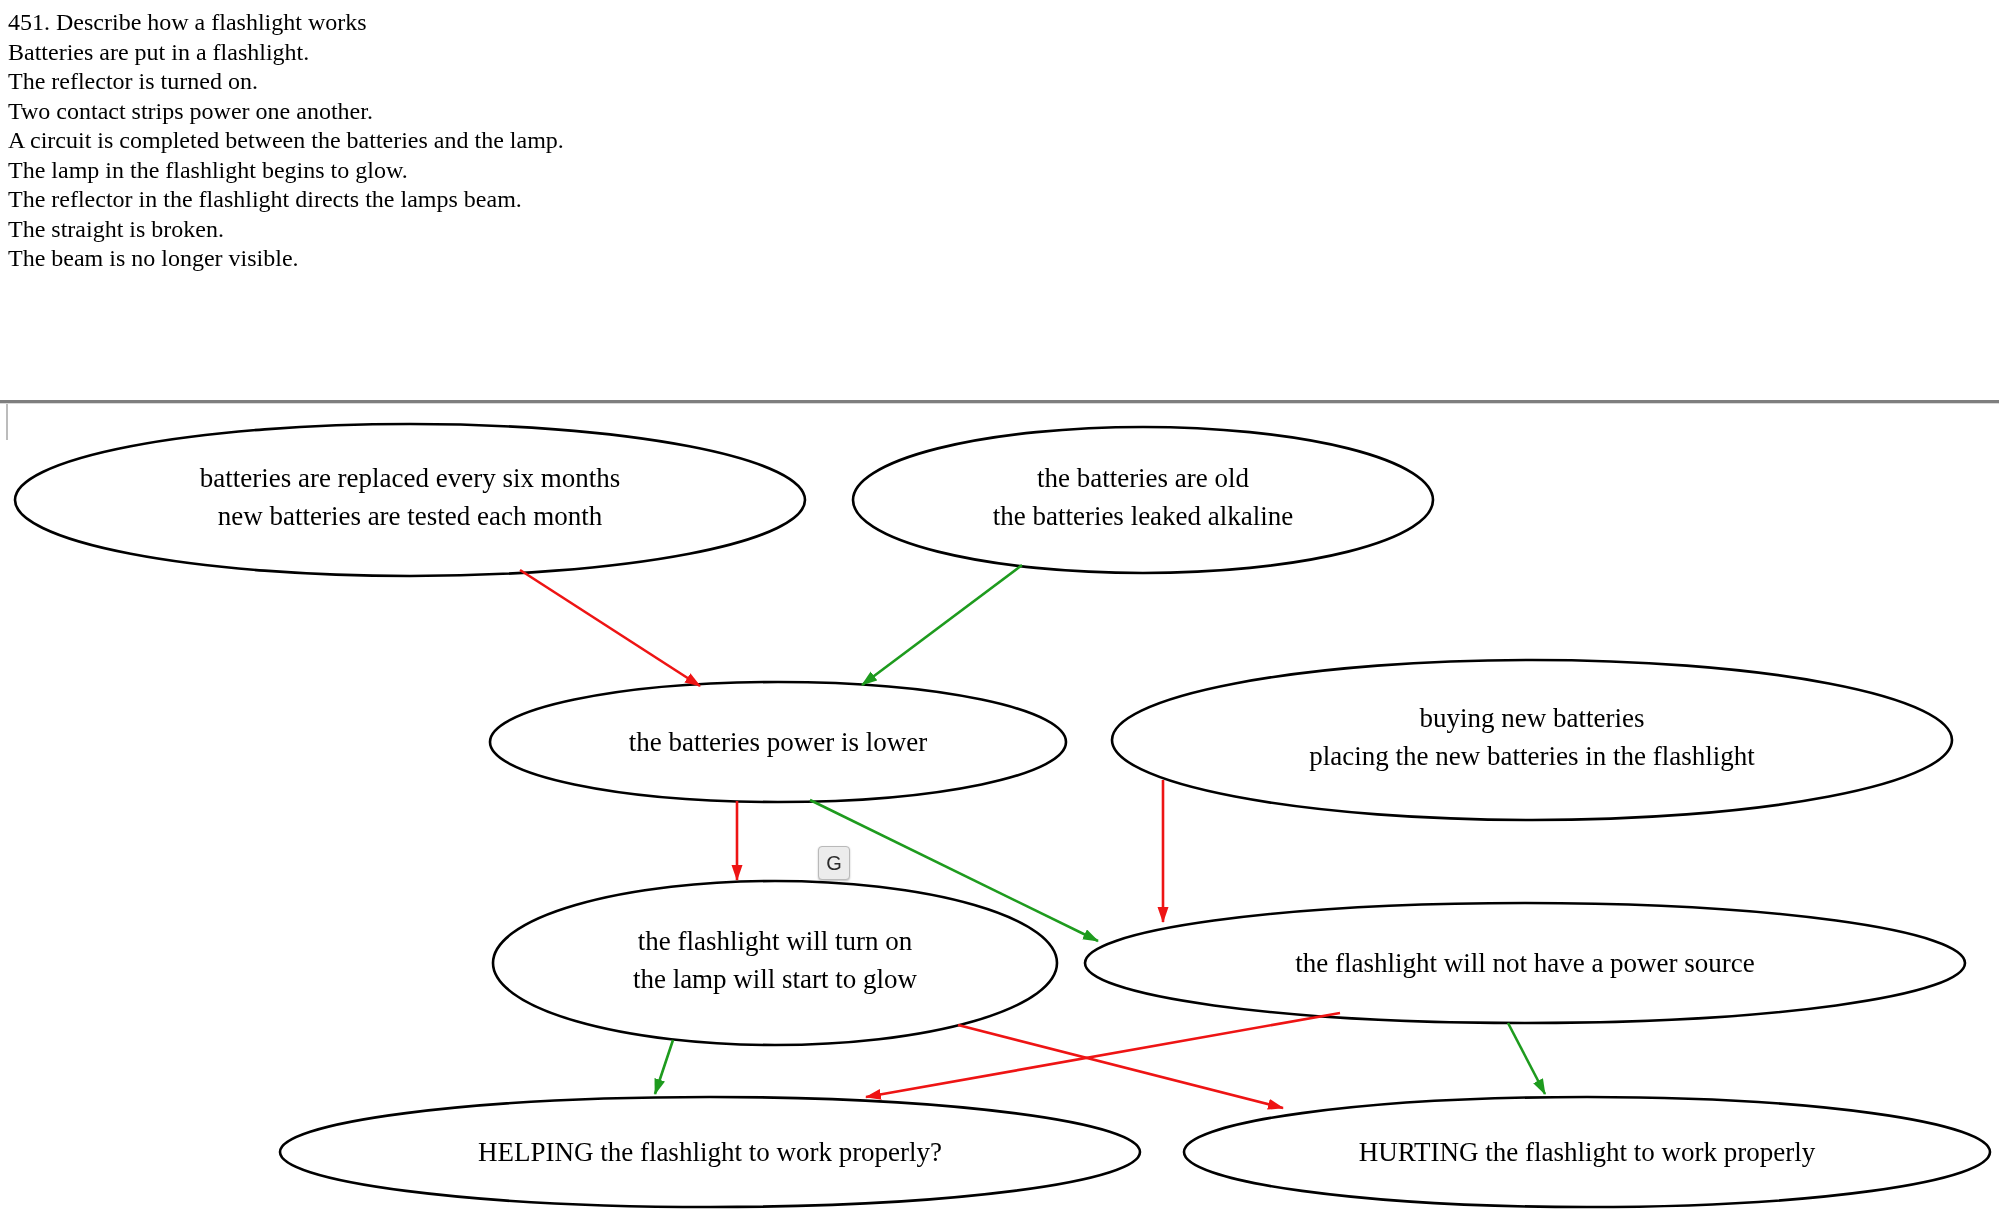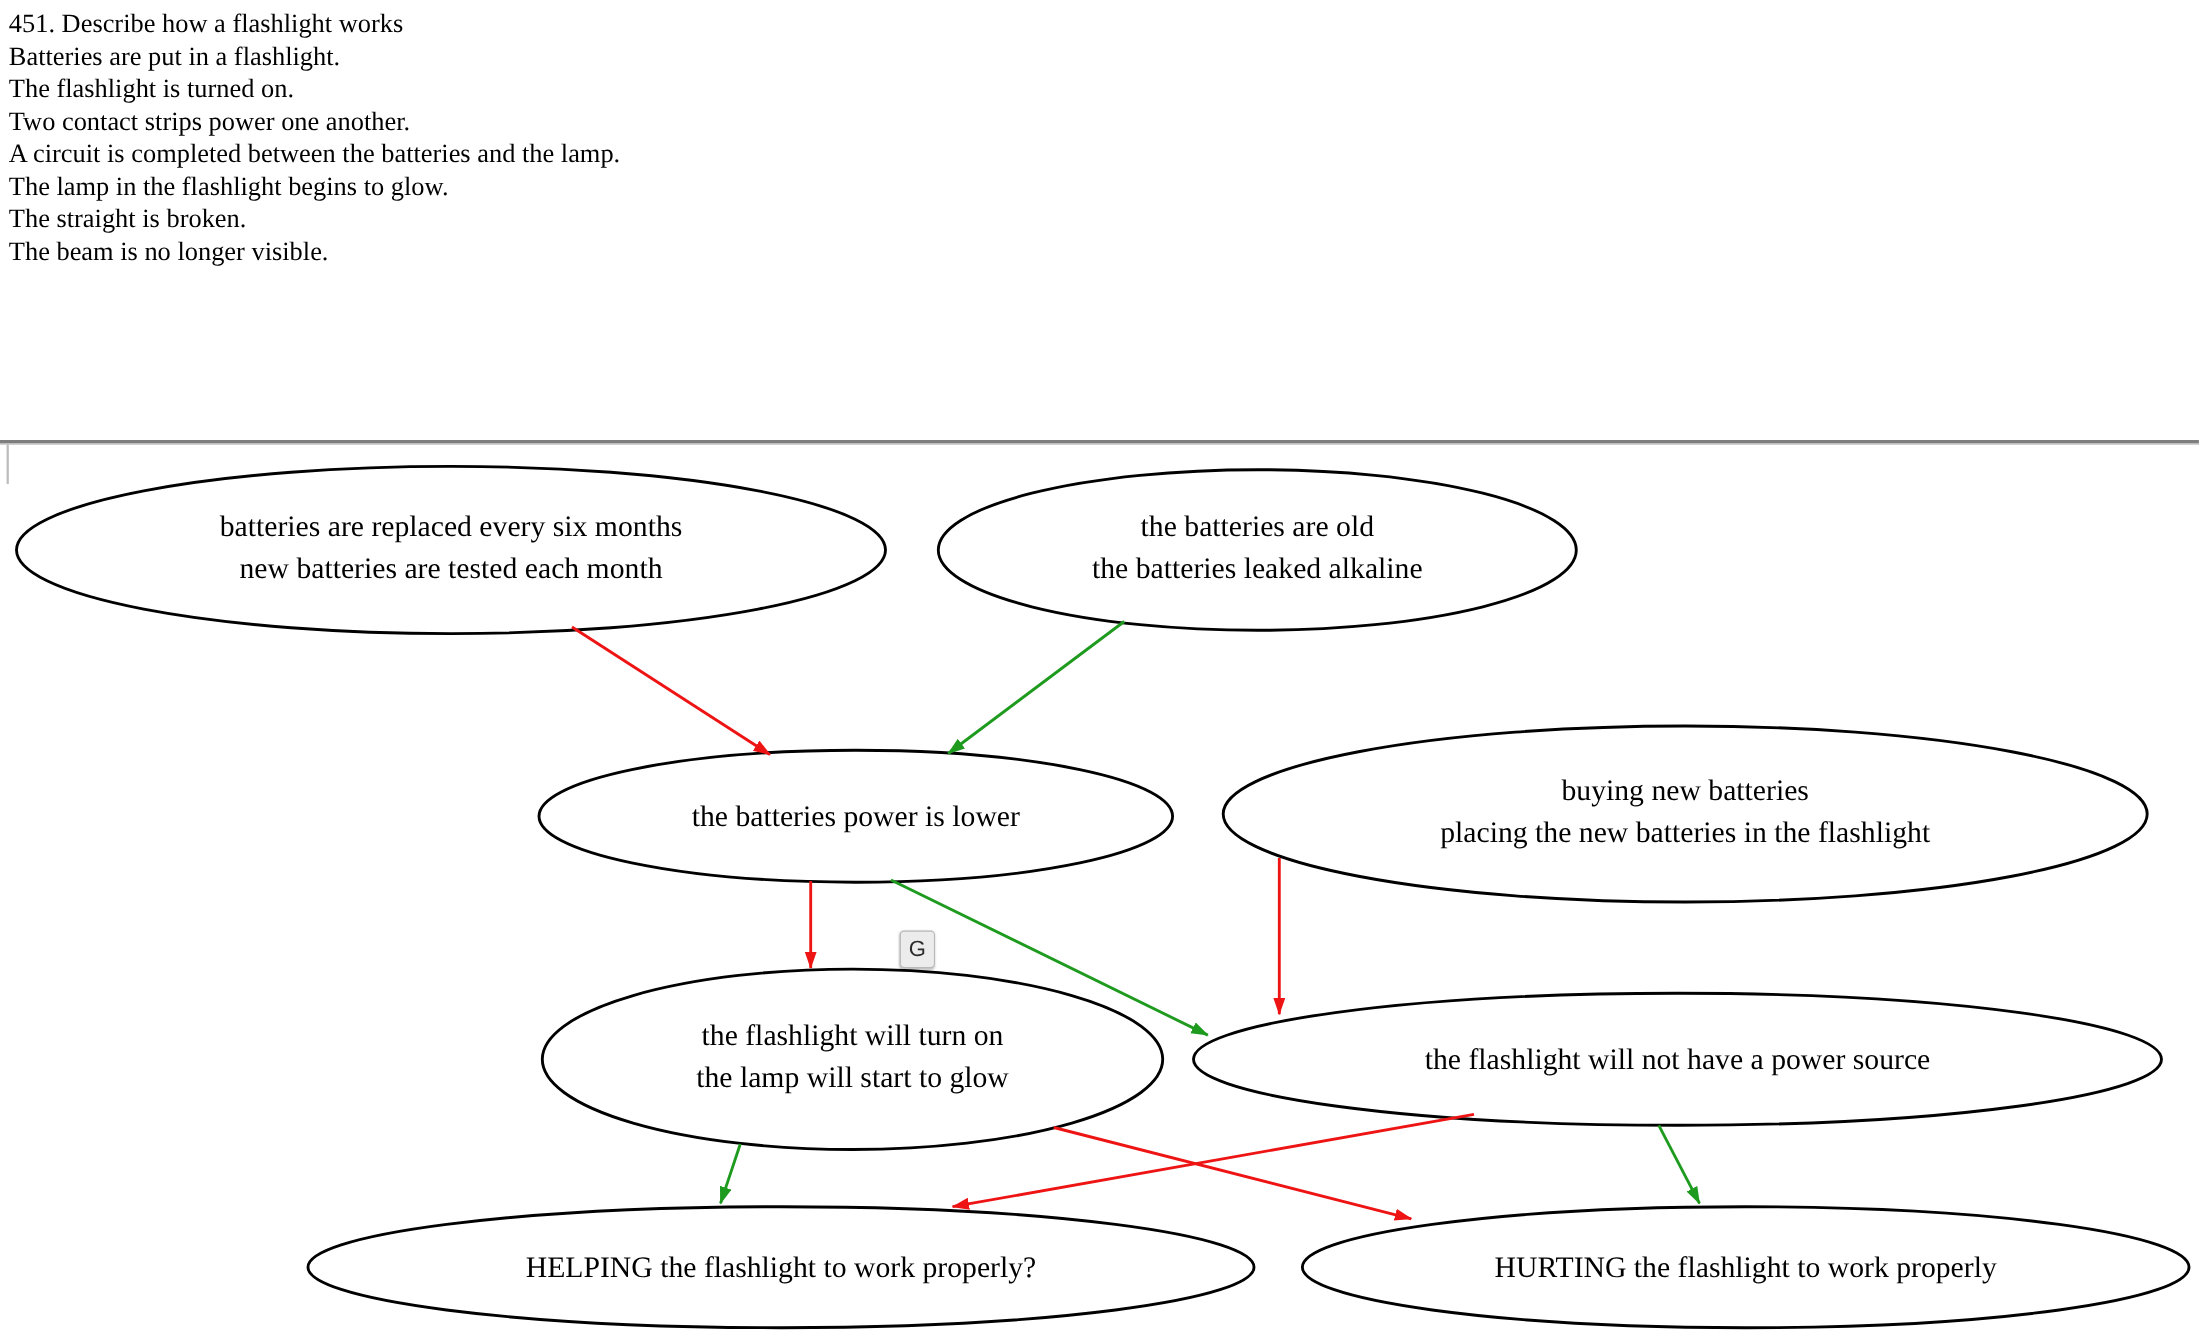--- a/index.html
+++ b/index.html
@@ -23,24 +23,25 @@
     display:flex;align-items:center;justify-content:center;z-index:5
   }
 </style>
 </head>
 <body>
 
 <div class="header">
   <div class="title">451. Describe how a flashlight works</div>
   <div id="header-lines">
       <div>Batteries are put in a flashlight.</div>
-      <div>The flashlight is turned on.</div>
+      <div>The reflector is turned on.</div>
       <div>Two contact strips power one another.</div>
       <div>A circuit is completed between the batteries and the lamp.</div>
       <div>The lamp in the flashlight begins to glow.</div>
+      <div>The reflector in the flashlight directs the lamps beam.</div>
       <div>The straight is broken.</div>
       <div>The beam is no longer visible.</div>
     </div>
 </div>
 
 <div class="divider"></div>
 <div class="left-tick"></div>
 
 <svg id="diagram" viewBox="0 0 1999 1211" xmlns="http://www.w3.org/2000/svg">
     <defs>

